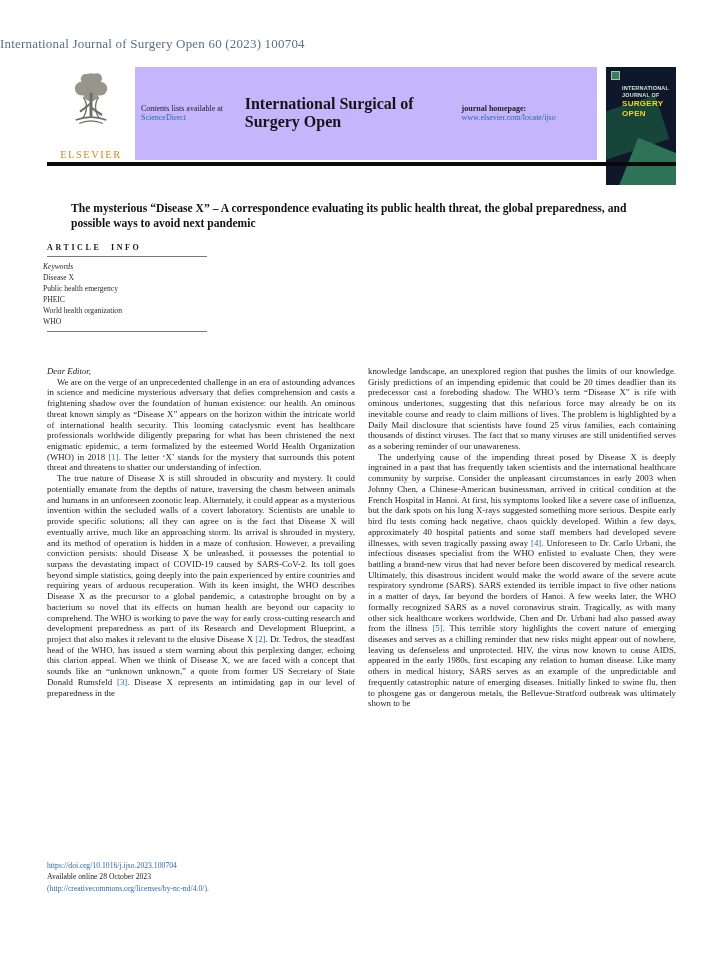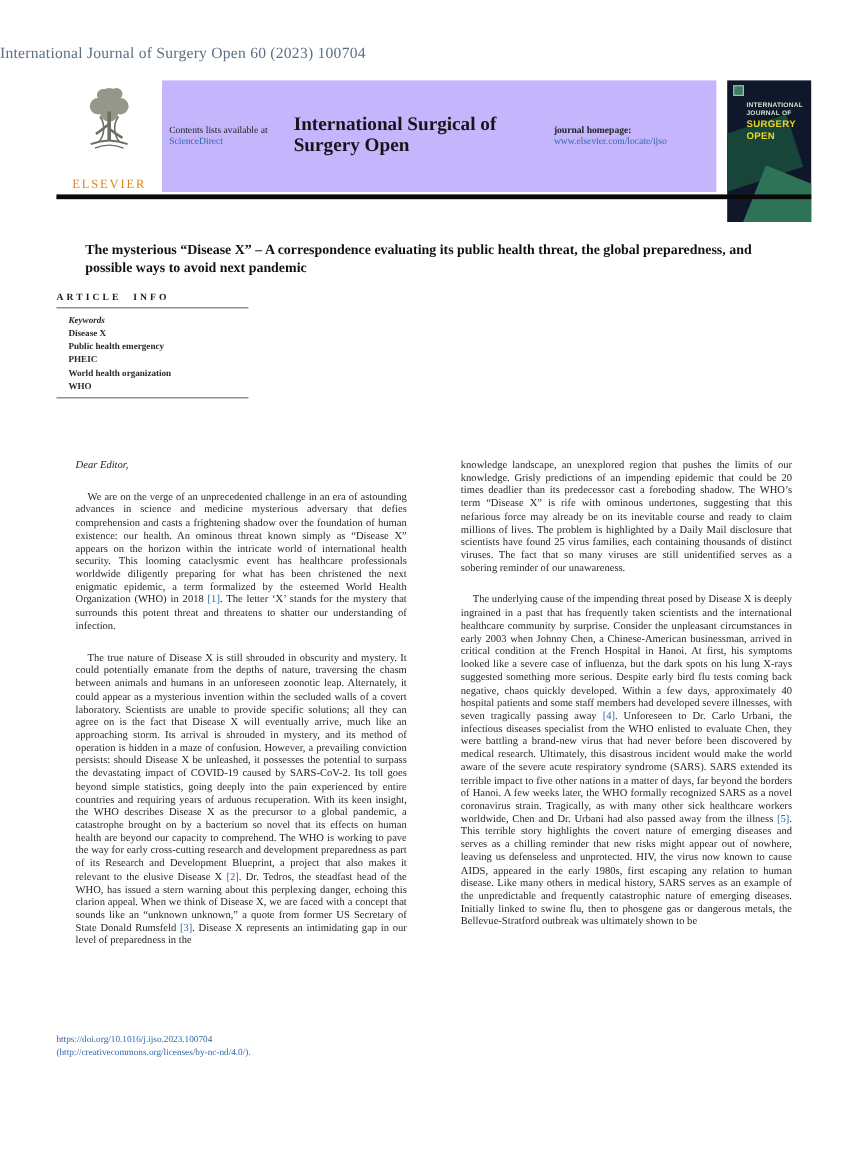--- a/index.html
+++ b/index.html
@@ -51,35 +51,35 @@
     position:absolute; top:202px; left:47px; width:562px;
     font-size:11.6px; font-weight:bold; line-height:1.28; color:#111;margin-left:24px;
   }
 
   
   .info-heading {
     position:absolute; top:243px; left:47px;
     font-size:8px; font-weight:bold; letter-spacing:2.6px; word-spacing:5px; color:#1b1b1b;
   }
   .info-rule-top { position:absolute; top:256px; left:47px; width:160px; height:1px; background:#777; }
-  .keywords { position:absolute; top:261px; left:57px; width:200px; font-size:7.6px; line-height:11px; color:#2a2a2a;font-weight:bold; }
+  .keywords { position:absolute; top:261px; left:43px; width:200px; font-size:7.6px; line-height:11px; color:#2a2a2a; }
   .kw-label { font-style:italic; }
   .info-rule-bottom { position:absolute; top:331px; left:47px; width:160px; height:1px; background:#777; }
 
   
   .body-cols {
     position:absolute; top:366px; left:47px; right:44px; height:462px;
     display:flex; gap:13px; overflow:hidden;
     font-size:8.8px; line-height:1.22; text-align:justify; color:#1d1d1d;
     hyphens:auto; -webkit-hyphens:auto;
   }
   .col { width:308px; flex:none; }
   .salutation { font-style:italic; margin-bottom:10px; text-align:left; }
   .body-cols p.indent { text-indent:10px; }
-  .body-cols p { margin:16px; }
+  .body-cols p { margin:0; }
 
   
   .footnote { position:absolute; top:840px; left:47px; right:44px; font-size:7.7px; line-height:11.4px; color:#222;margin-top:20px; }
   .footnote .doi { display:block; }
   .footnote .license { display:block; }
 </style>
 </head>
 <body>
 
 <div class="page">
@@ -156,18 +156,19 @@
       <p class="indent">The true nature of Disease X is still shrouded in obscurity and mystery. It could potentially emanate from the depths of nature, traversing the chasm between animals and humans in an unforeseen zoonotic leap. Alternately, it could appear as a mysterious invention within the secluded walls of a covert laboratory. Scientists are unable to provide specific solutions; all they can agree on is the fact that Disease X will eventually arrive, much like an approaching storm. Its arrival is shrouded in mystery, and its method of operation is hidden in a maze of confusion. However, a prevailing conviction persists: should Disease X be unleashed, it possesses the potential to surpass the devastating impact of COVID-19 caused by SARS-CoV-2. Its toll goes beyond simple statistics, going deeply into the pain experienced by entire countries and requiring years of arduous recuperation. With its keen insight, the WHO describes Disease X as the precursor to a global pandemic, a catastrophe brought on by a bacterium so novel that its effects on human health are beyond our capacity to comprehend. The WHO is working to pave the way for early cross-cutting research and development preparedness as part of its Research and Development Blueprint, a project that also makes it relevant to the elusive Disease X <span class="cite">[2]</span>. Dr. Tedros, the steadfast head of the WHO, has issued a stern warning about this perplexing danger, echoing this clarion appeal. When we think of Disease X, we are faced with a concept that sounds like an “unknown unknown,” a quote from former US Secretary of State Donald Rumsfeld <span class="cite">[3]</span>. Disease X represents an intimidating gap in our level of preparedness in the</p>
     </div>
     <div class="col">
       <p>knowledge landscape, an unexplored region that pushes the limits of our knowledge. Grisly predictions of an impending epidemic that could be 20 times deadlier than its predecessor cast a foreboding shadow. The WHO’s term “Disease X” is rife with ominous undertones, suggesting that this nefarious force may already be on its inevitable course and ready to claim millions of lives. The problem is highlighted by a Daily Mail disclosure that scientists have found 25 virus families, each containing thousands of distinct viruses. The fact that so many viruses are still unidentified serves as a sobering reminder of our unawareness.</p>
       <p class="indent">The underlying cause of the impending threat posed by Disease X is deeply ingrained in a past that has frequently taken scientists and the international healthcare community by surprise. Consider the unpleasant circumstances in early 2003 when Johnny Chen, a Chinese-American businessman, arrived in critical condition at the French Hospital in Hanoi. At first, his symptoms looked like a severe case of influenza, but the dark spots on his lung X-rays suggested something more serious. Despite early bird flu tests coming back negative, chaos quickly developed. Within a few days, approximately 40 hospital patients and some staff members had developed severe illnesses, with seven tragically passing away <span class="cite">[4]</span>. Unforeseen to Dr. Carlo Urbani, the infectious diseases specialist from the WHO enlisted to evaluate Chen, they were battling a brand-new virus that had never before been discovered by medical research. Ultimately, this disastrous incident would make the world aware of the severe acute respiratory syndrome (SARS). SARS extended its terrible impact to five other nations in a matter of days, far beyond the borders of Hanoi. A few weeks later, the WHO formally recognized SARS as a novel coronavirus strain. Tragically, as with many other sick healthcare workers worldwide, Chen and Dr. Urbani had also passed away from the illness <span class="cite">[5]</span>. This terrible story highlights the covert nature of emerging diseases and serves as a chilling reminder that new risks might appear out of nowhere, leaving us defenseless and unprotected. HIV, the virus now known to cause AIDS, appeared in the early 1980s, first escaping any relation to human disease. Like many others in medical history, SARS serves as an example of the unpredictable and frequently catastrophic nature of emerging diseases. Initially linked to swine flu, then to phosgene gas or dangerous metals, the Bellevue-Stratford outbreak was ultimately shown to be</p>
     </div>
   </div>
 
   <div class="footnote">
     <a class="doi">https://doi.org/10.1016/j.ijso.2023.100704</a>
+    <div>Available online 28 October 2023</div>
     <div>
       <a class="license">(http://creativecommons.org/licenses/by-nc-nd/4.0/).</a>
     </div>
   </div>
 
 </div>
 
 </body></html>

